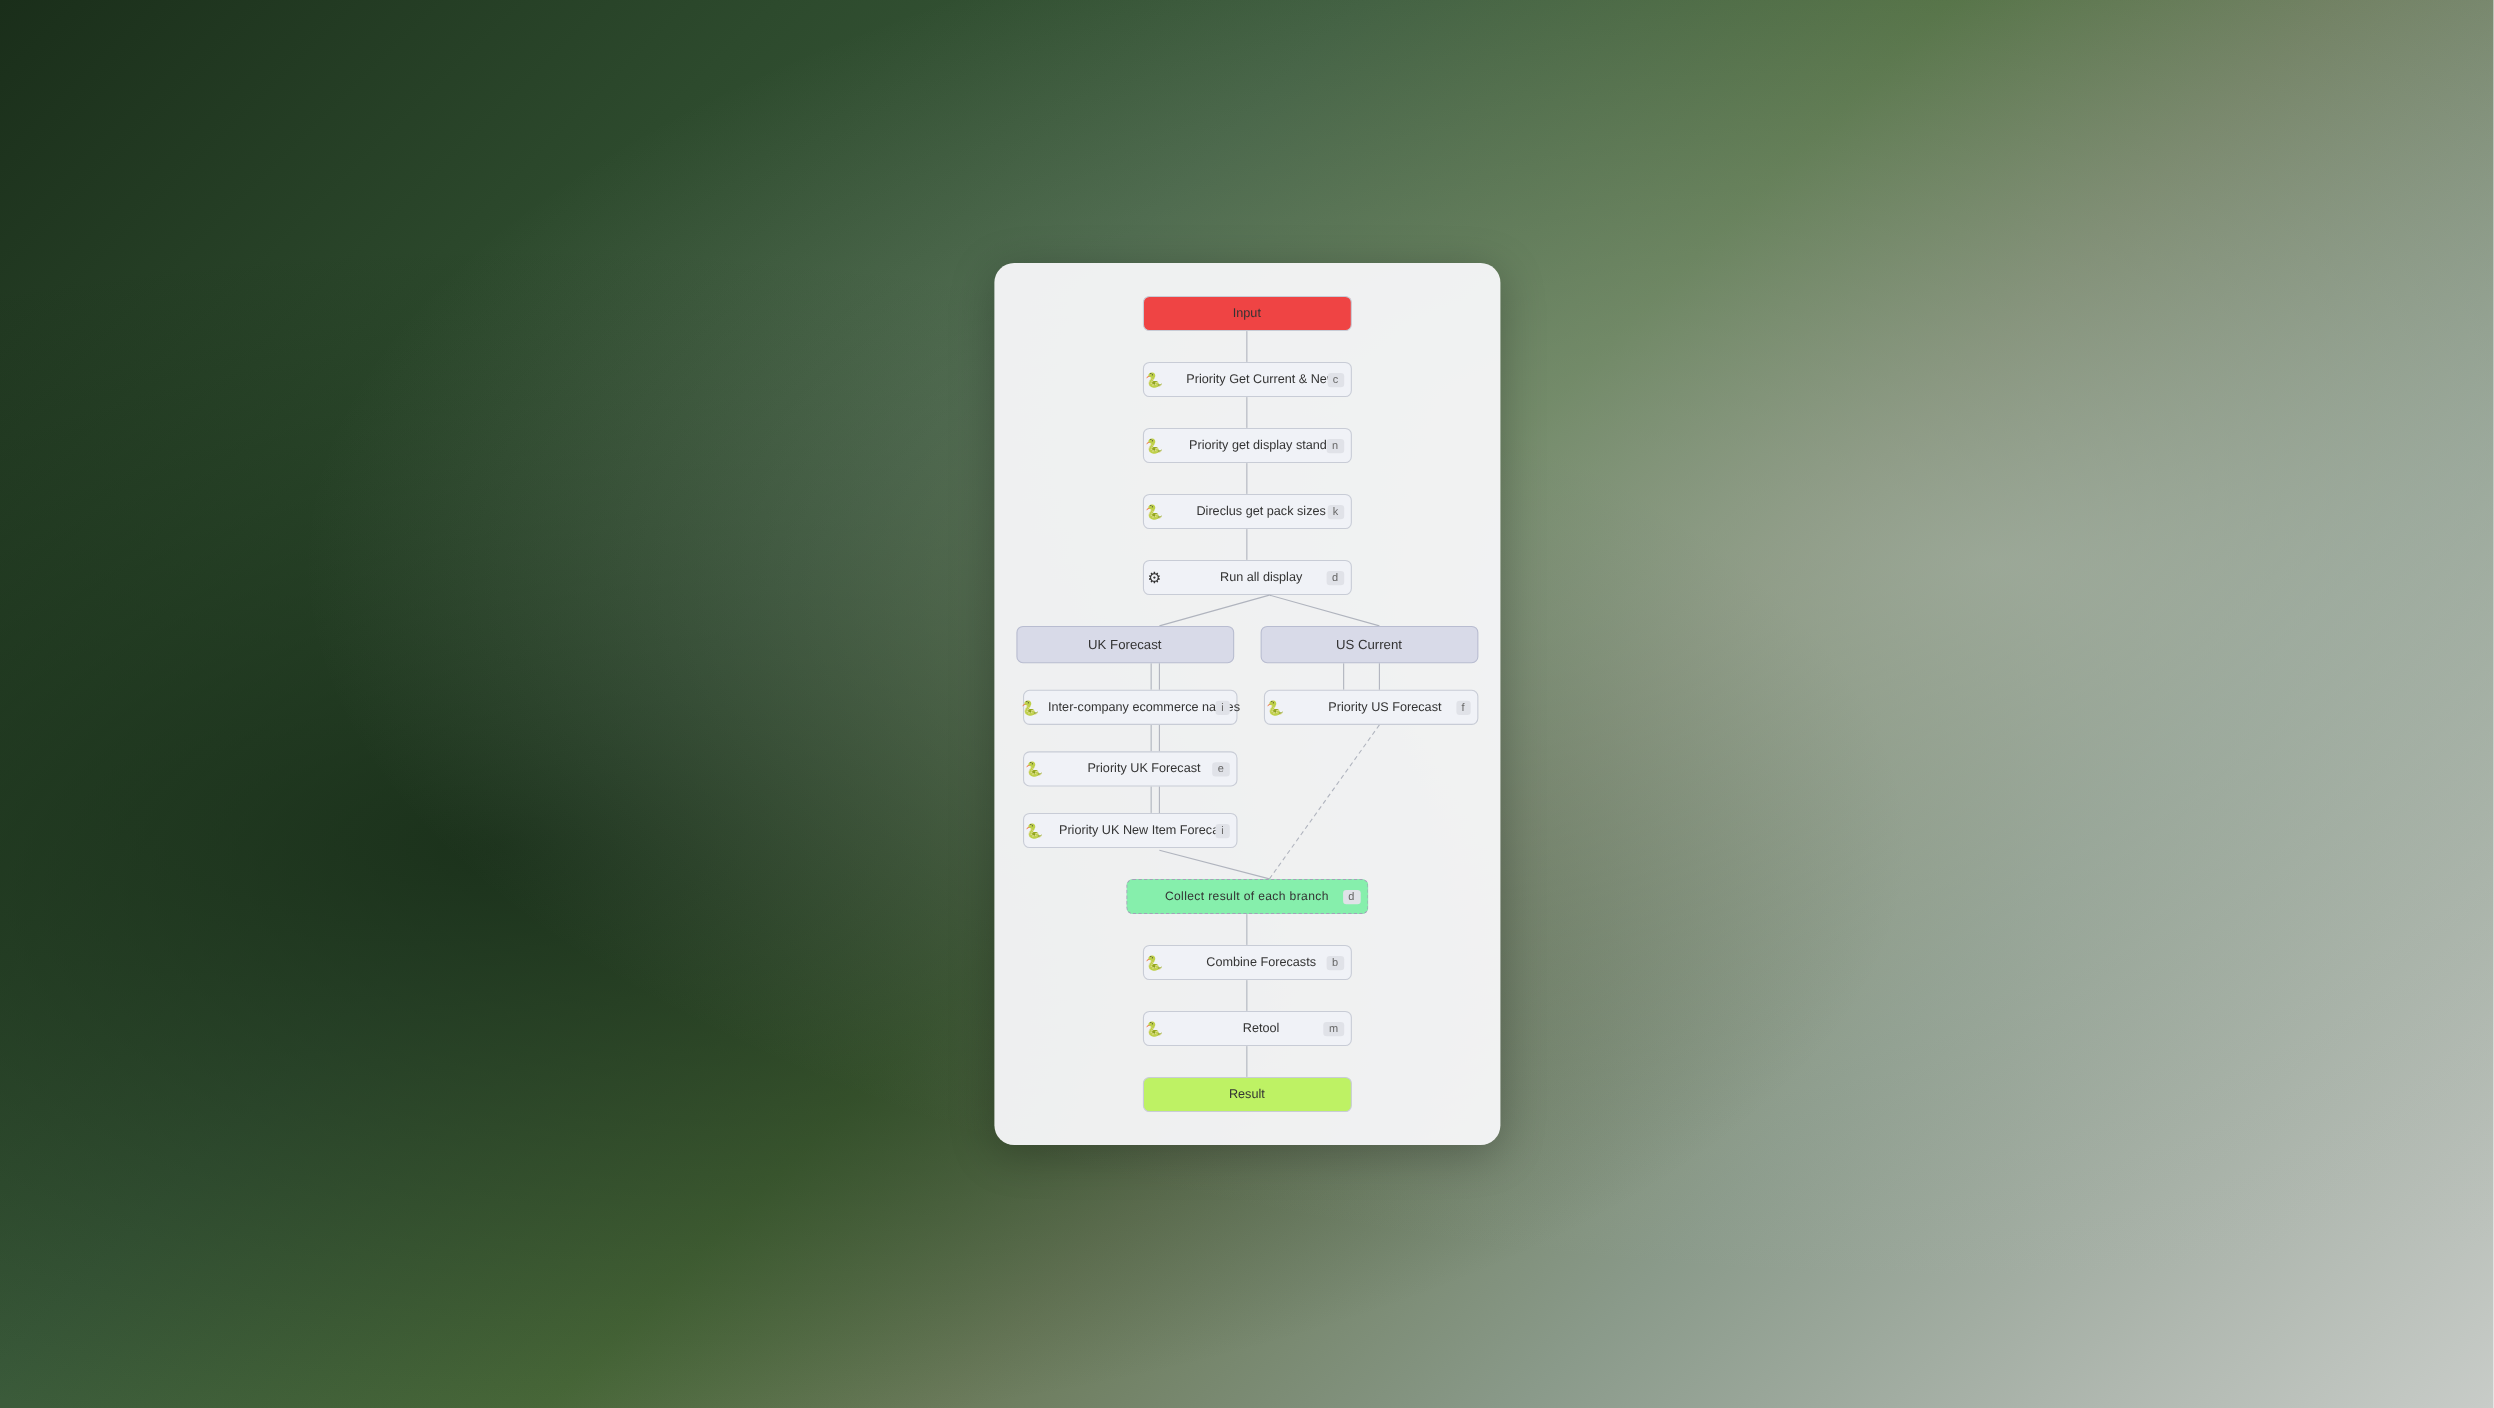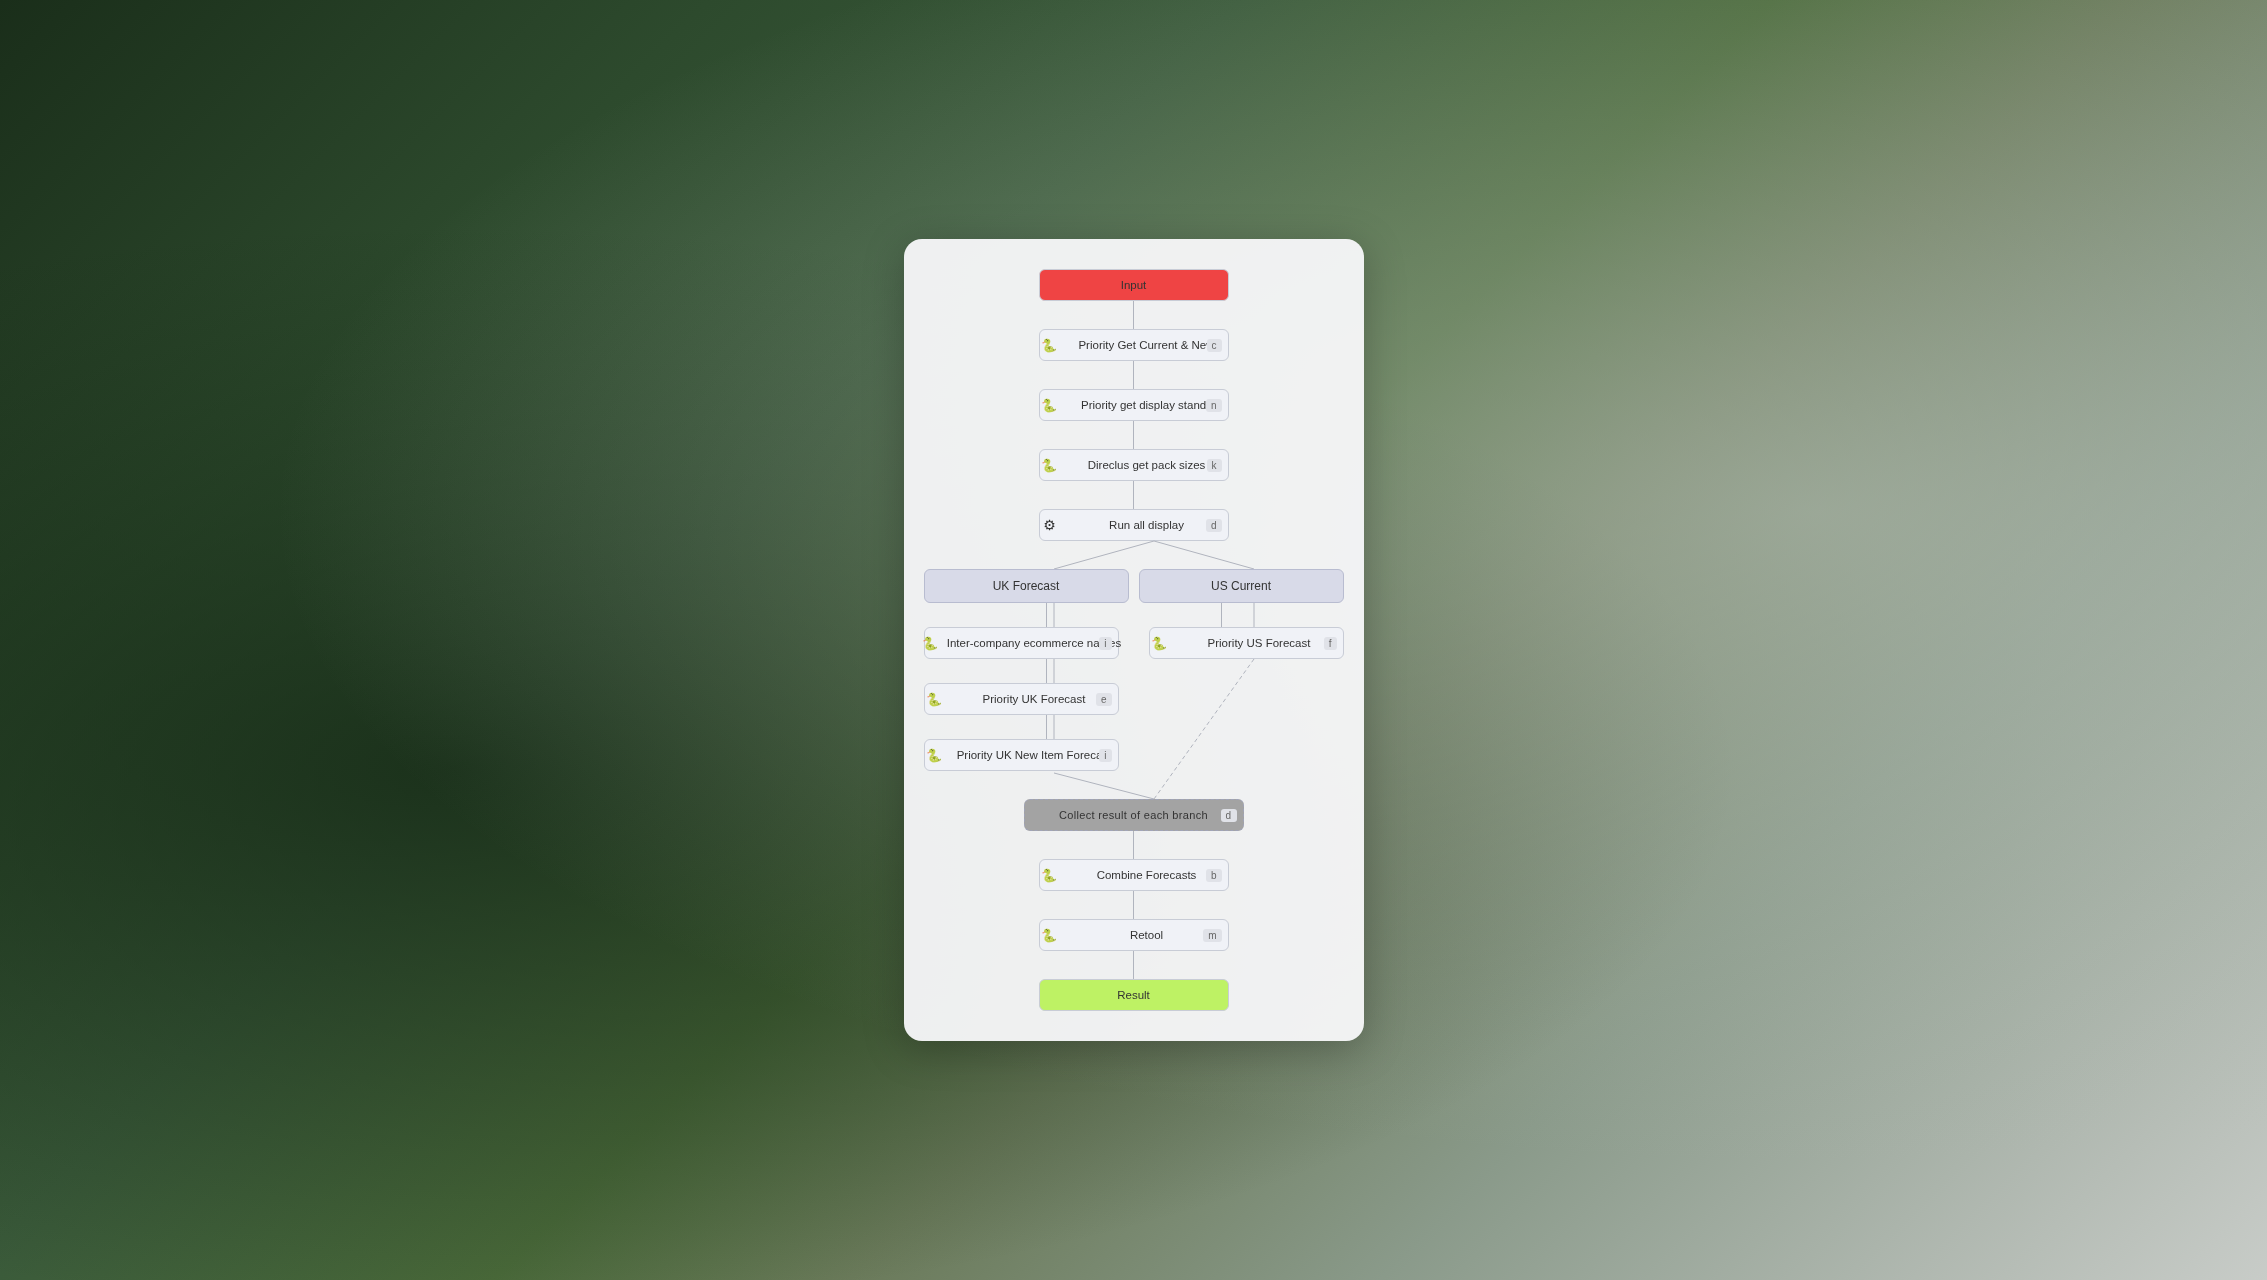--- a/index.html
+++ b/index.html
@@ -107,23 +107,23 @@
       border-radius: 3px;
       padding: 1px 5px;
       font-size: 10px;
       color: #666;
       font-weight: 500;
     }
 
     
     .branch-container {
       display: flex;
-      gap: 3px;
+      gap: 24px;
       width: 100%;
-      justify-content: space-between;
+      justify-content: flex-end;
       position: relative;
     }
 
     .node-section-header {
       width: 205px;
       background: #d8dae8;
       border: 1px solid #b8bcd0;
       height: 34px;
       border-radius: 6px;
       display: flex;
@@ -142,21 +142,21 @@
       position: relative;
       width: 100%;
     }
 
     .fork-icon {
       font-size: 14px;
     }
 
     .collect-node {
       width: 220px;
-      background: #a3a3a3;
+      background: #86efac;
       border: 1.5px dashed #a0a4b8;
       font-size: 11px;
       letter-spacing: 0.03em;
     }
   </style>
 </head>
 <body>
 
 <div class="bg"></div>
 <div class="bg-overlay"></div>

